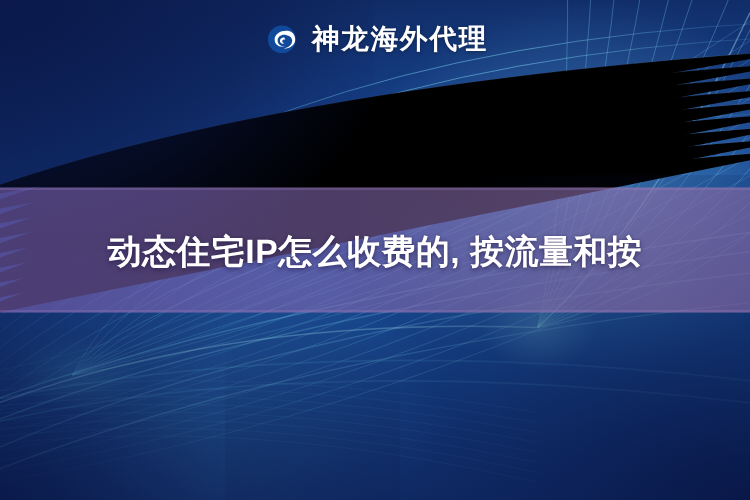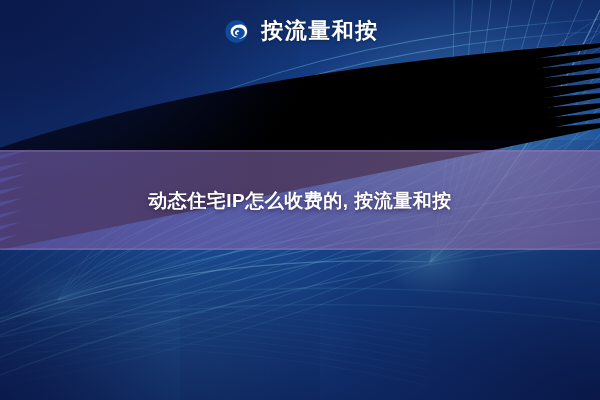--- a/index.html
+++ b/index.html
@@ -59,21 +59,21 @@
     white-space:nowrap;
   }
 
   
   #headline {
     position:absolute; left:0; top:155px; width:600px; height:92px;
     display:flex; flex-direction:column; align-items:center; justify-content:center;
     gap:2px;
   }
   .hl-line {
-    color:#ffffff; font-size:19px; font-weight:bold;
+    color:#ffffff; font-size:27px; font-weight:bold;
     line-height:38px; letter-spacing:.5px; white-space:nowrap;
     text-shadow:0 2px 4px rgba(28,18,60,.55), 0 0 1px rgba(40,25,70,.6);
   }
 </style>
 </head>
 <body>
 
 <div id="banner">
 
   <svg id="artwork" viewBox="0 0 600 400" preserveAspectRatio="none">
@@ -227,20 +227,20 @@
       <path d="M32 4 A28 28 0 1 0 60 32 A28 28 0 0 1 32 60 A28 28 0 0 1 32 4 Z" fill="#ffffff"></path>
       <circle cx="32" cy="32" r="23" fill="#114a9a"></circle>
 
       <path d="M44 18 C32 16 20 22 20 32 C20 41 29 46 37 43 C30 44 25 40 25 34
                C25 27 32 23 40 25 C46 26 49 30 49 34 C49 41 43 46 35 47
                C46 47 54 41 54 32 C54 25 50 20 44 18 Z" fill="#ffffff"></path>
       <path d="M36 29 C31 29 28 32 29 36 C30 39 34 40 36 38 C33 38 32 36 33 34
                C34 32 37 32 38 33 Z" fill="#ffffff"></path>
       <circle cx="41" cy="30" r="2.4" fill="#114a9a"></circle>
     </svg>
-    <span id="logo-text">按流量和按</span>
+    <span id="logo-text">神龙海外代理</span>
   </div>
 
   <div id="headline">
     <div class="hl-line">动态住宅IP怎么收费的, 按流量和按</div>
   </div>
 
 </div>
 
 </body></html>

